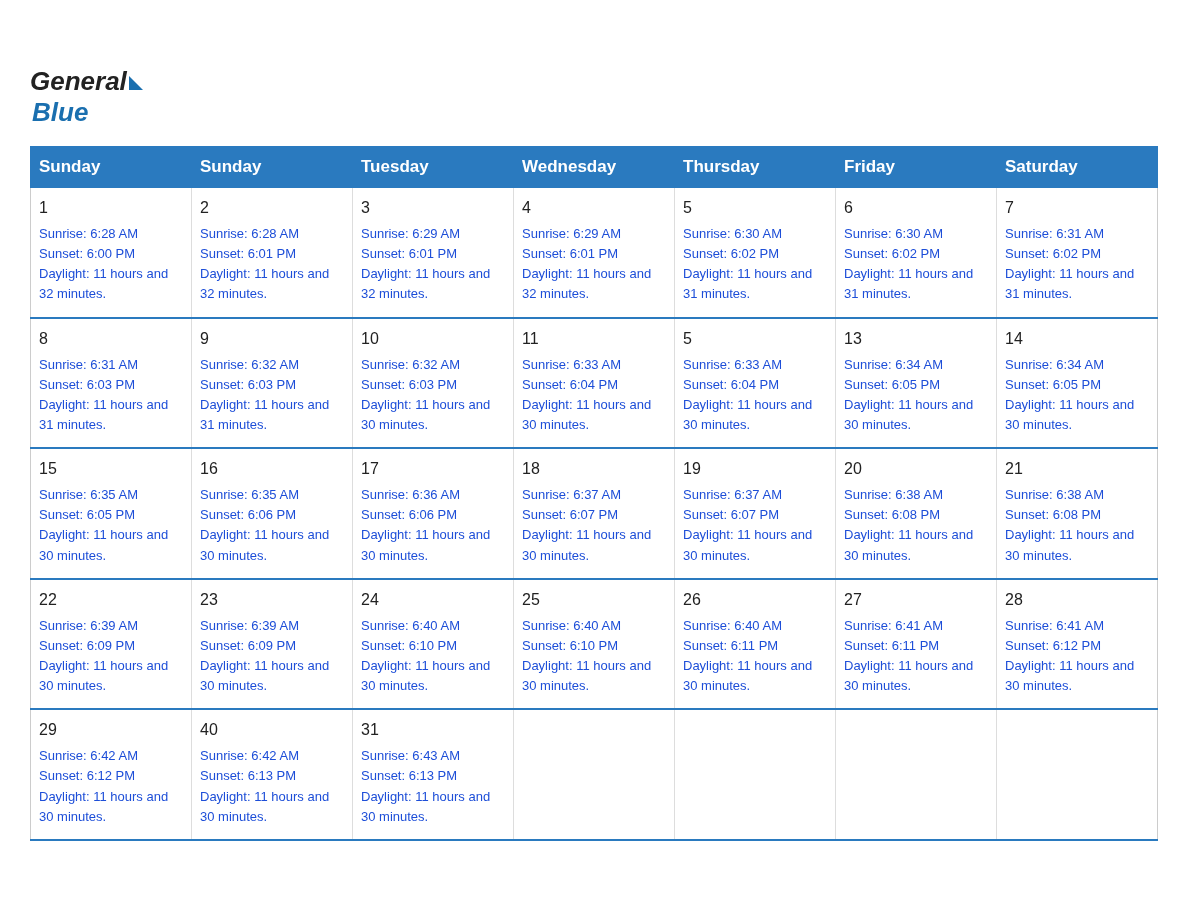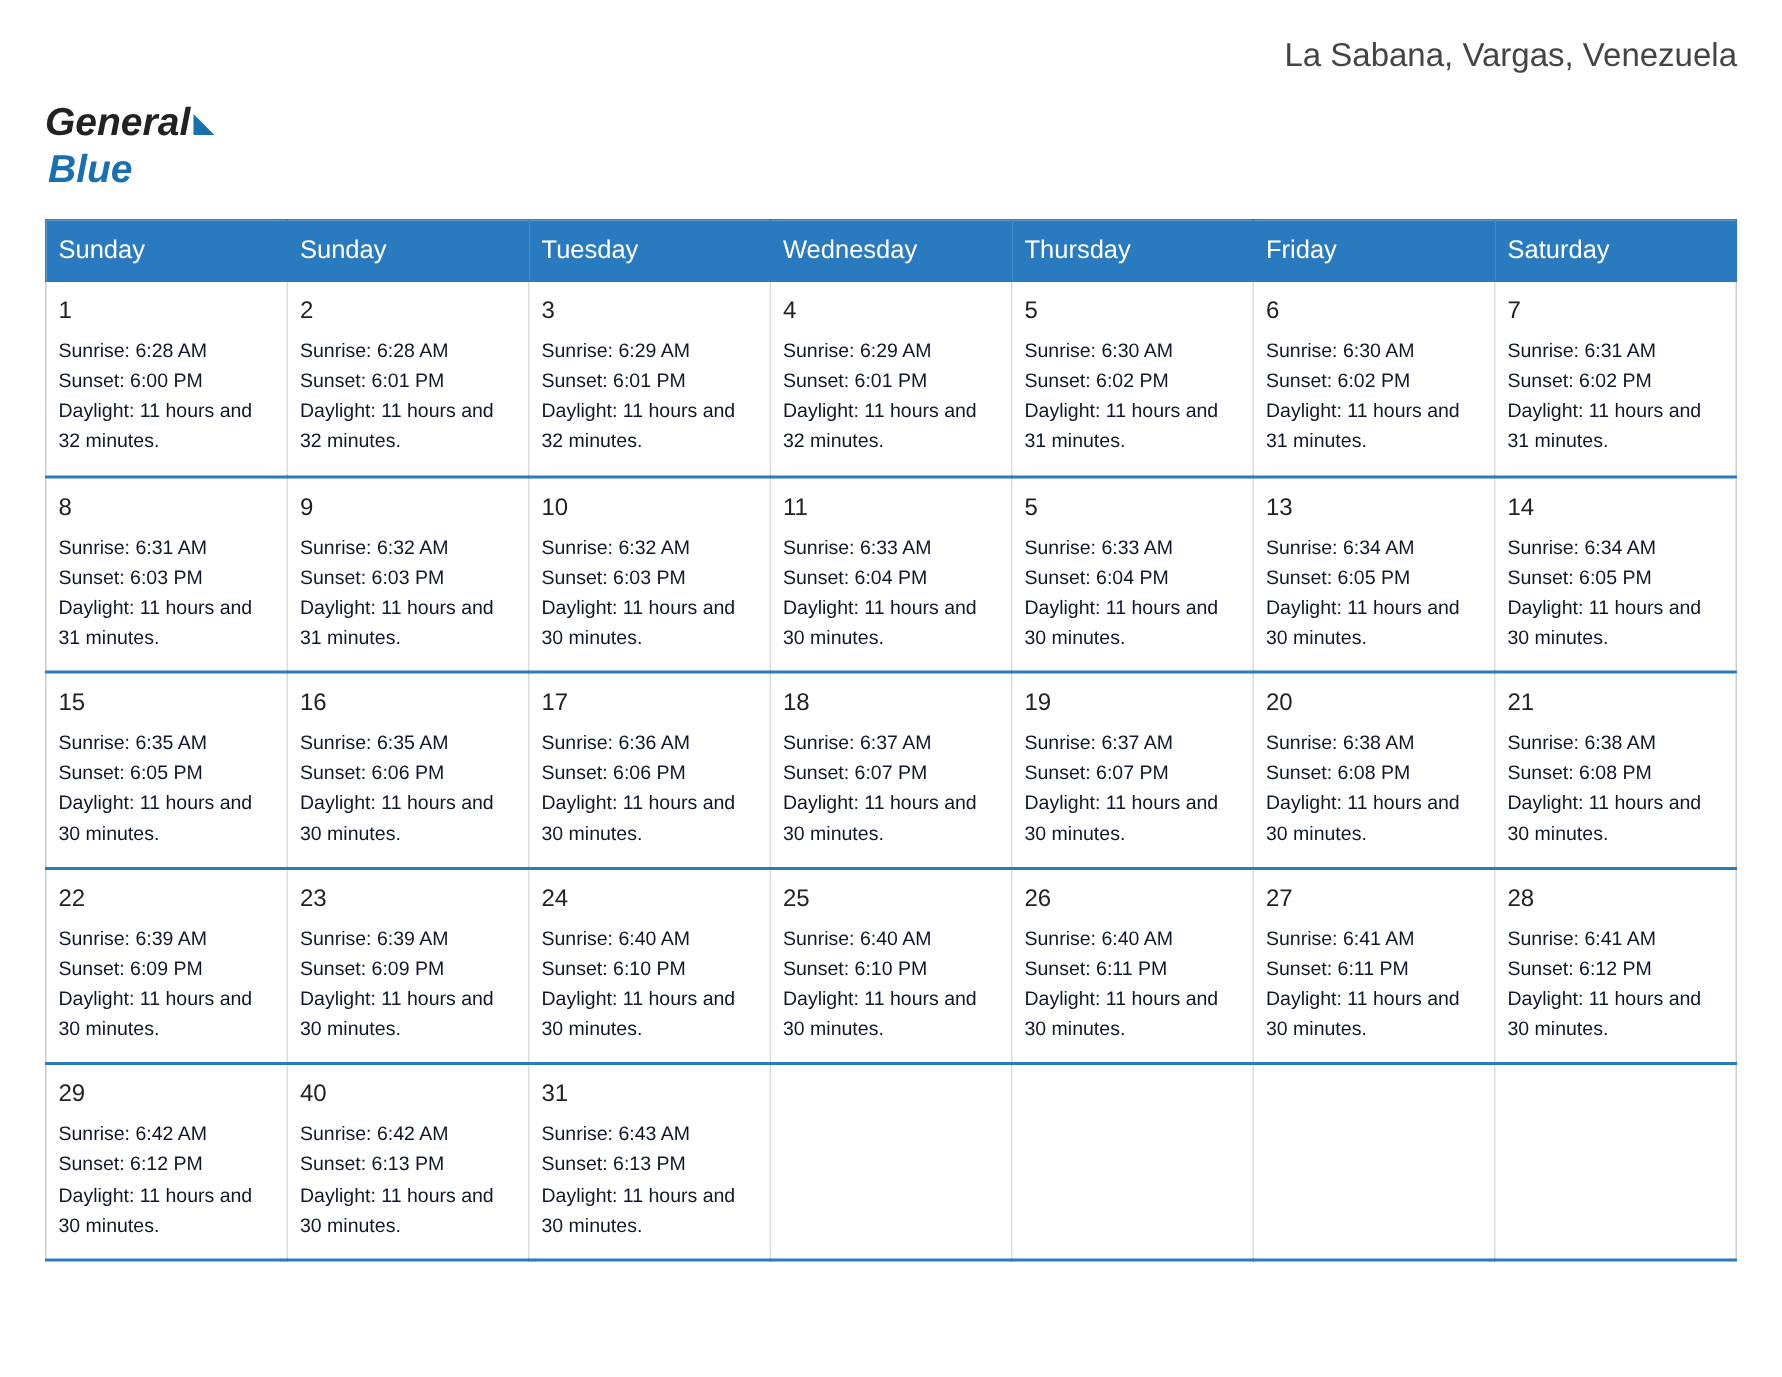--- a/index.html
+++ b/index.html
@@ -55,21 +55,21 @@
     }
     table {
       width: 100%;
       border-collapse: collapse;
       table-layout: fixed;
     }
     thead tr th {
       background-color: #2a7abf;
       color: #fff;
       font-size: 17px;
-      font-weight: normal;
+      font-weight: bold;
       padding: 10px 8px;
       text-align: left;
       border: 1px solid #2a7abf;
     }
     tbody tr {
       border-bottom: 2px solid #2a7abf;
     }
     tbody tr td {
       vertical-align: top;
       padding: 8px 8px 12px 8px;
@@ -86,21 +86,21 @@
       border-right: 1px solid #ccc;
     }
     .day-num {
       font-size: 16px;
       font-weight: normal;
       display: block;
       margin-bottom: 4px;
     }
     .day-info {
       font-size: 13px;
-      color: #0f172a;
+      color: #1d4ed8;
       line-height: 1.55;
     }
     .empty-cell {
       background: #fff;
     }
     .logo-wrapper {
       display: flex;
       flex-direction: column;
       align-items: flex-start;
     }
@@ -122,21 +122,20 @@
   <div class="logo-wrapper">
     <div class="logo-line1">
       <span class="logo-text-general">General</span>
       <span class="logo-triangle"></span>
     </div>
     <div class="logo-line2">
       <span class="logo-text-blue">Blue</span>
     </div>
   </div>
   <div class="title-area">
-    <div class="calendar-subtitle">La Sabana, Vargas, Venezuela</div>
   </div>
 </div>
 
 <table>
   <thead>
     <tr>
     <th>Sunday</th>
         <th>Sunday</th>
         <th>Tuesday</th>
         <th>Wednesday</th>

